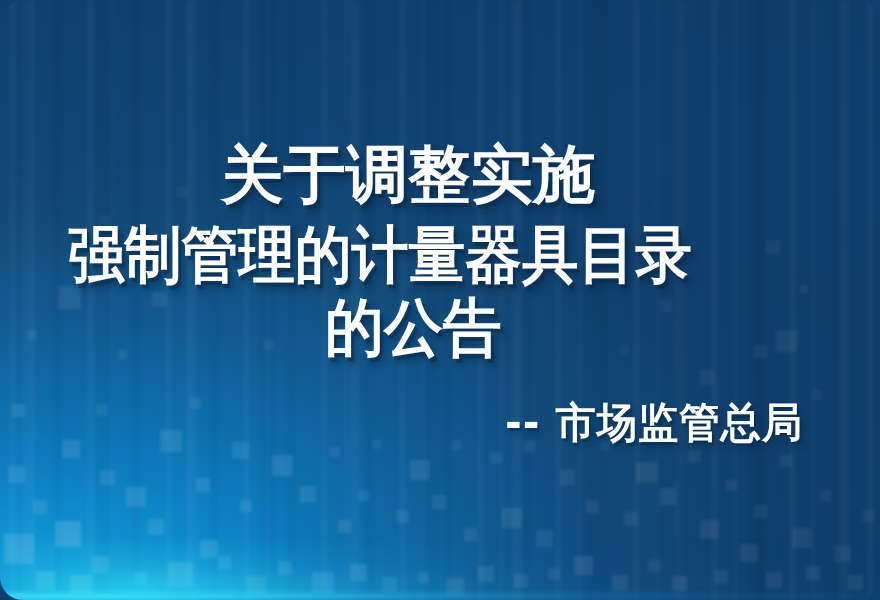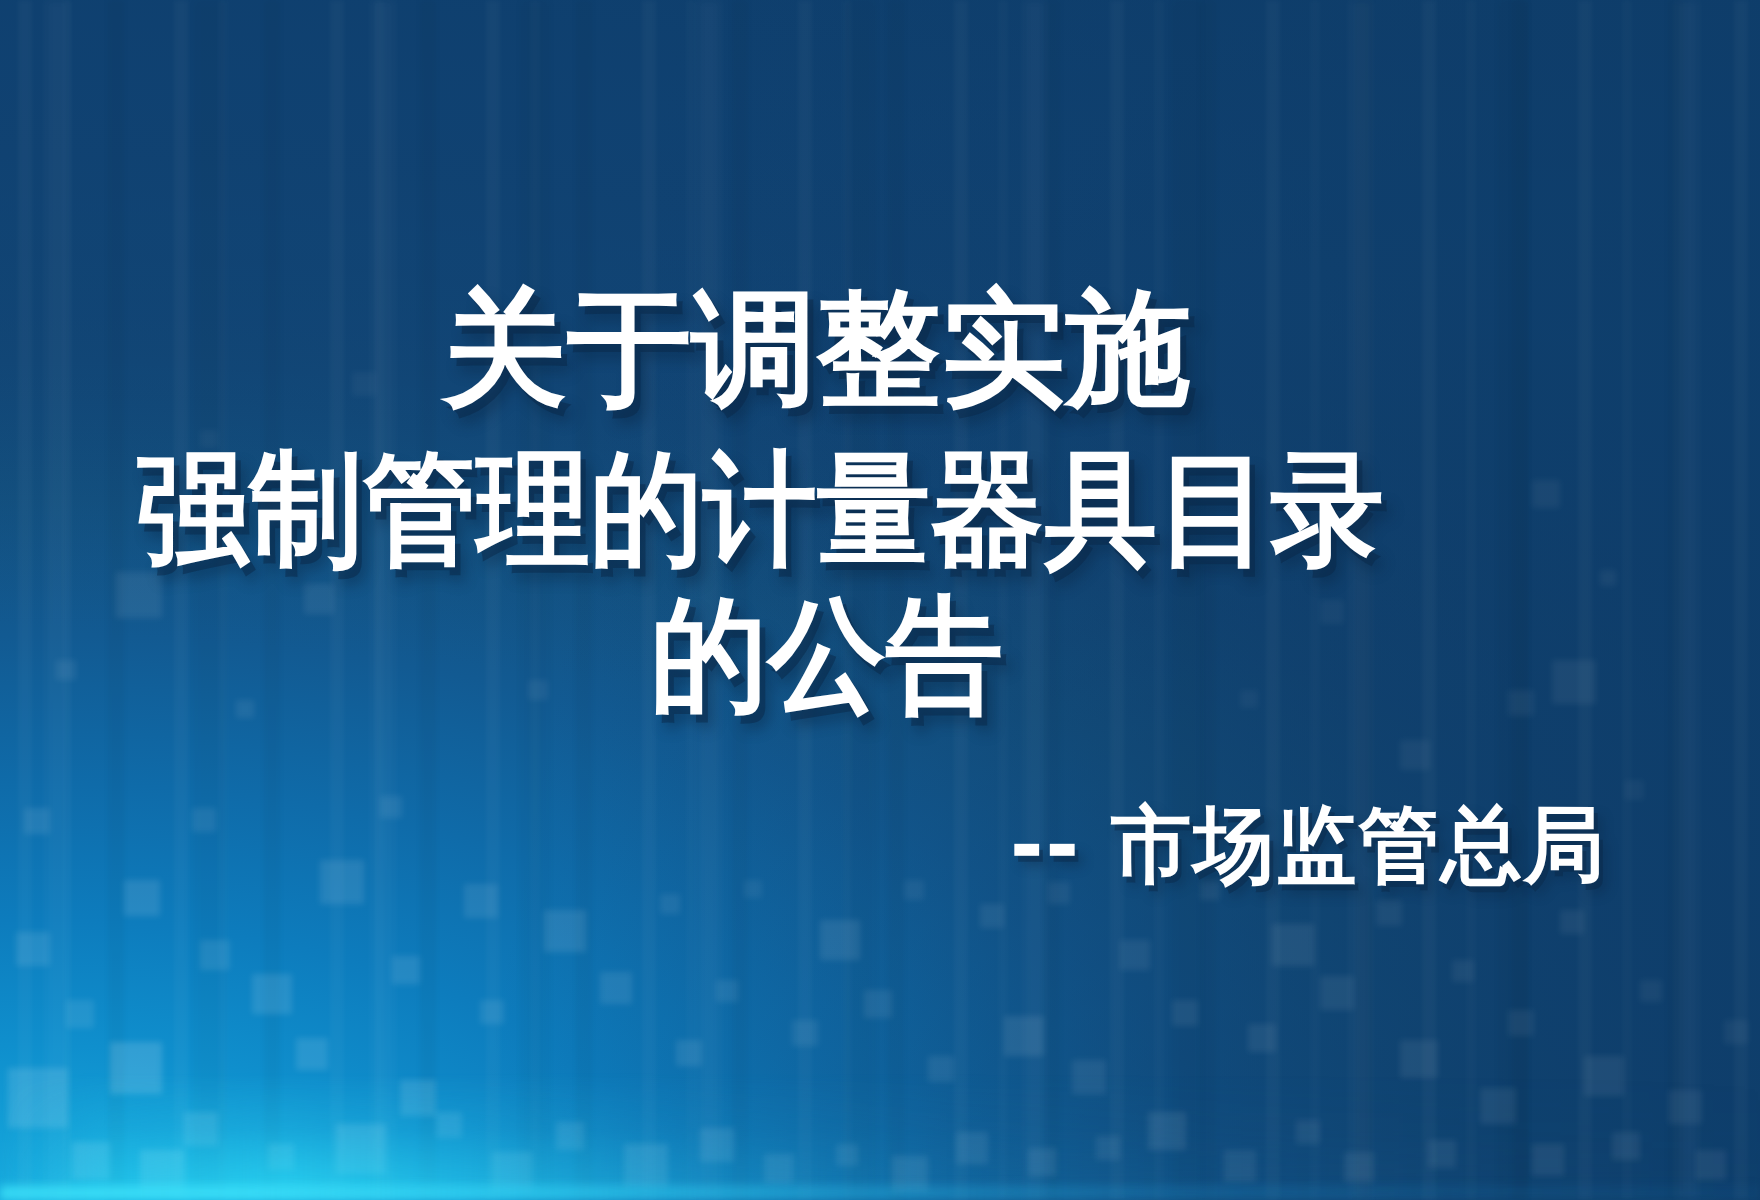--- a/index.html
+++ b/index.html
@@ -11,20 +11,21 @@
   body {
     font-family: "Liberation Sans", "DejaVu Sans", sans-serif;
   }
 
   #banner {
     position: relative;
     width: 880px;
     height: 600px;
     overflow: hidden;
     background: #0f4273;
+    border-radius: 23px;
   }
 
   
   .bg-base {
     position: absolute;
     inset: 0;
     background:
       radial-gradient(120% 95% at 2% 108%,
         #22c3ec 0%,
         #16a6db 11%,

